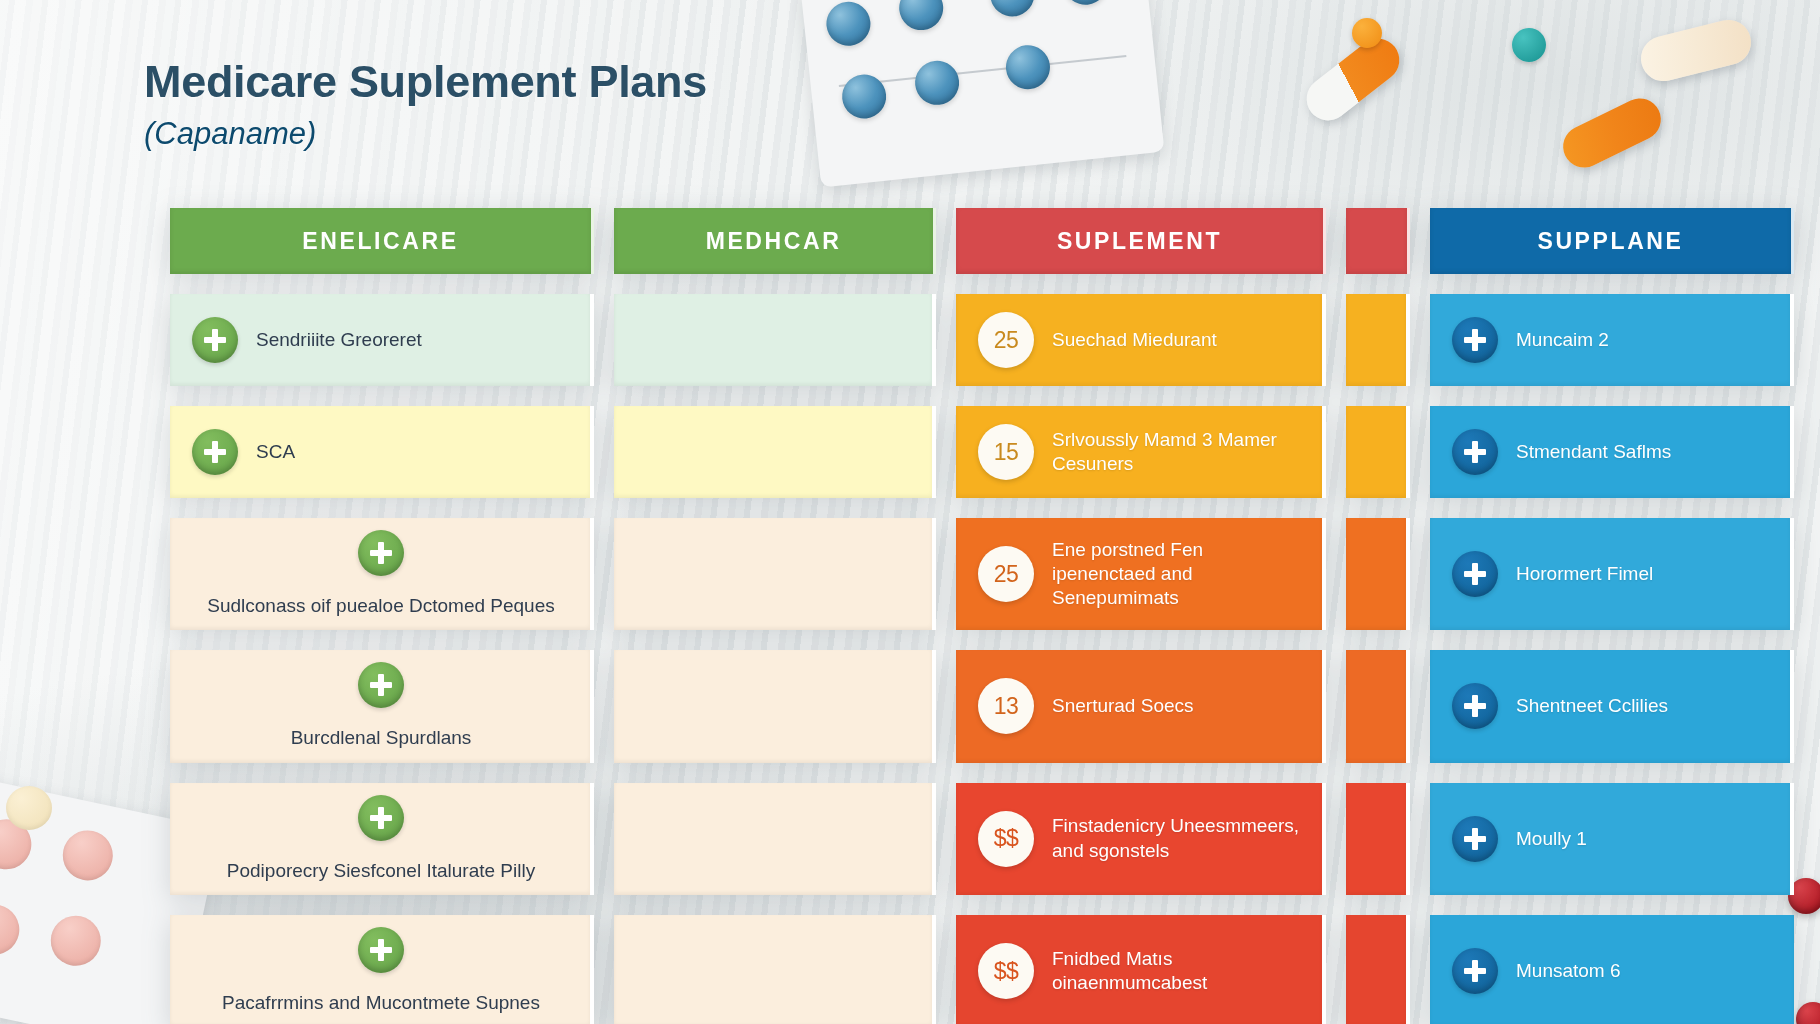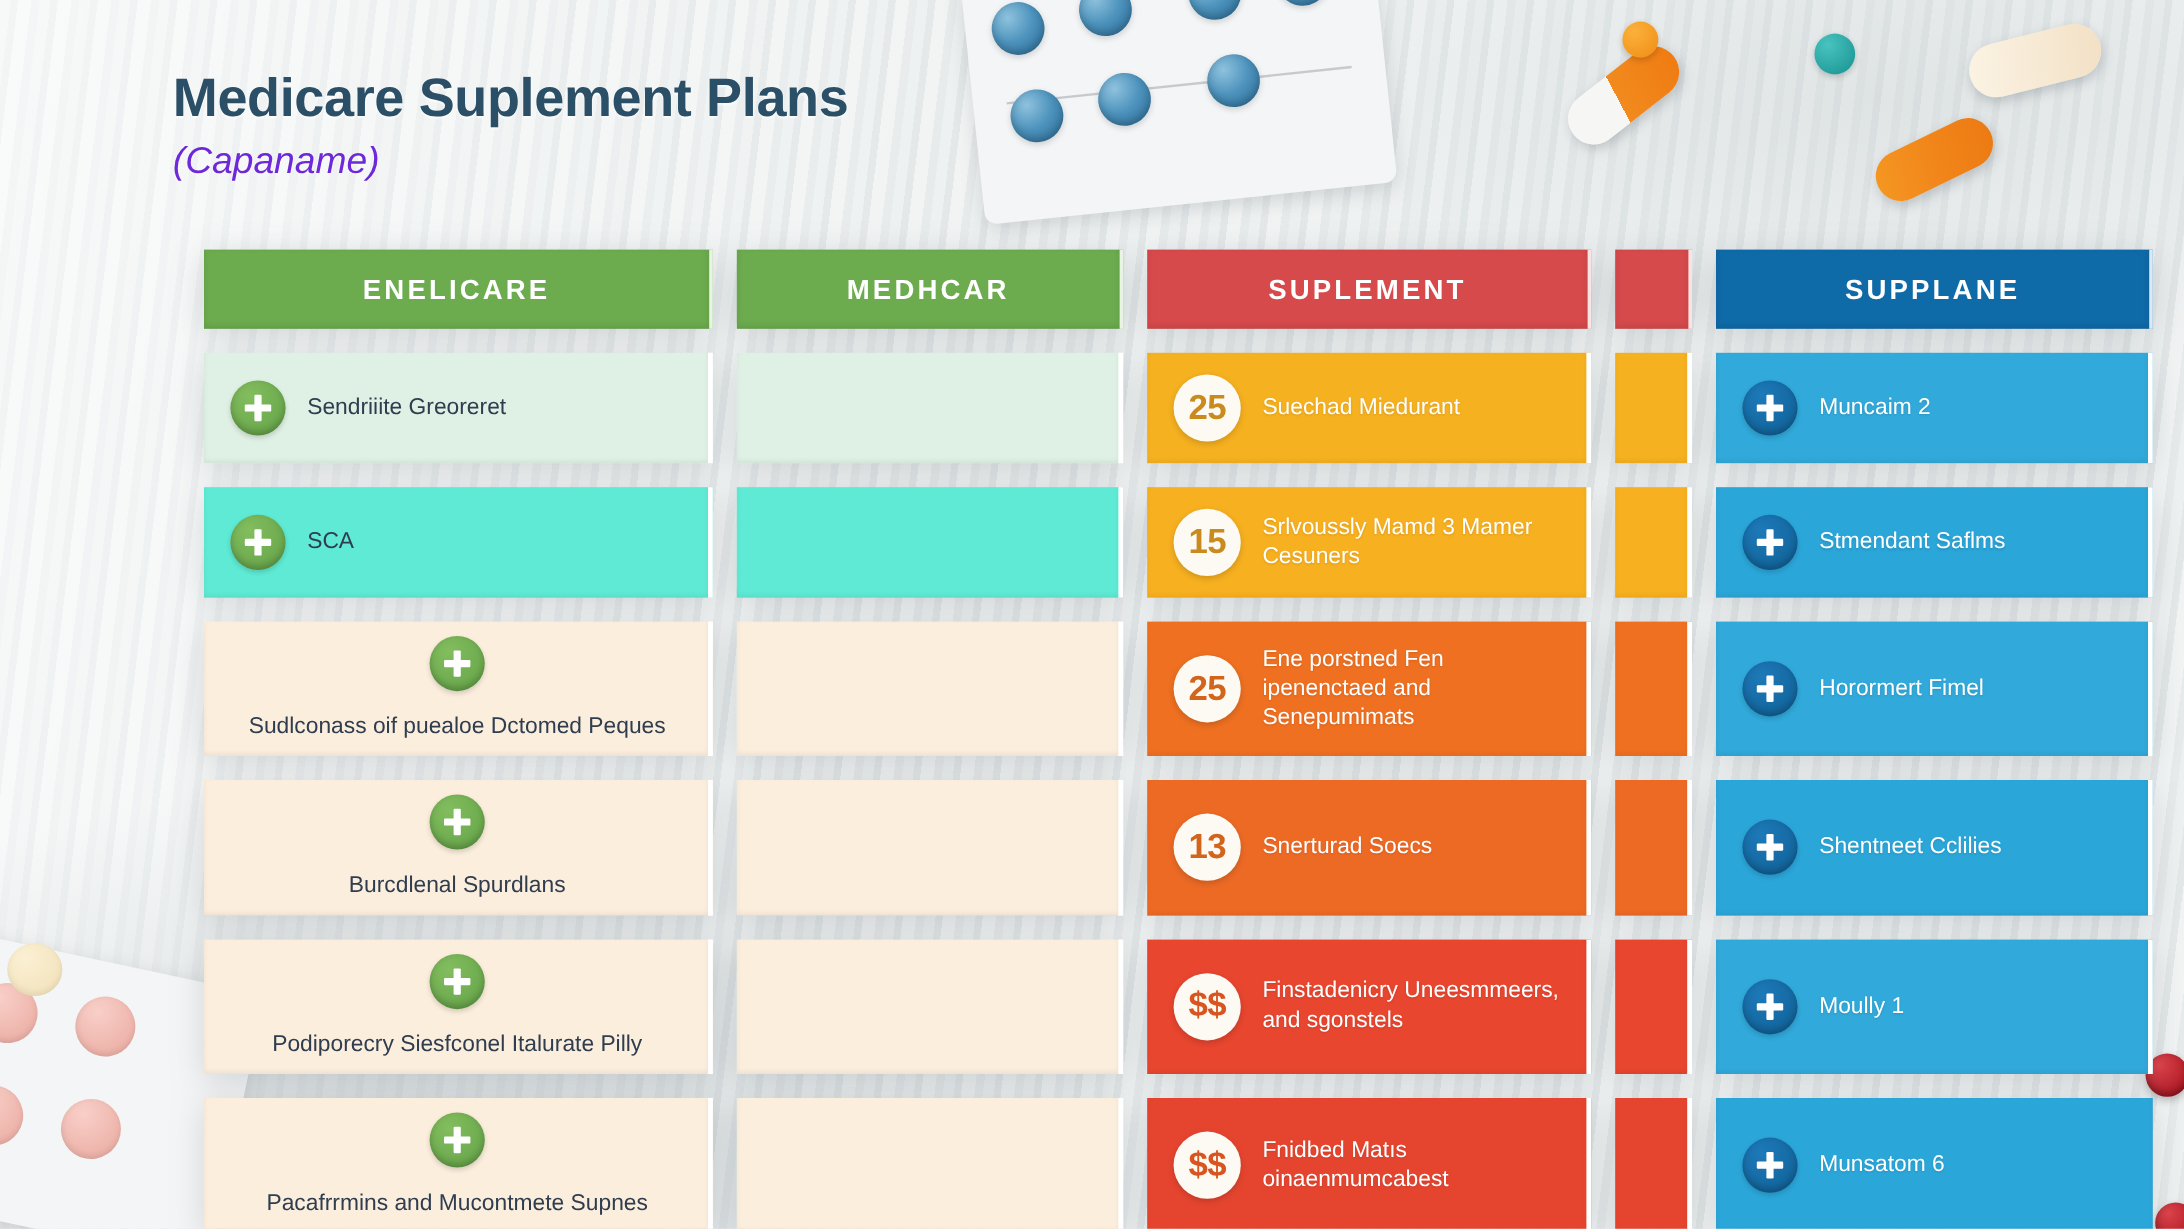--- a/index.html
+++ b/index.html
@@ -98,21 +98,21 @@
     color: #2b4f66;
     letter-spacing: -0.3px;
     text-shadow: 0 1px 2px rgba(255,255,255,0.75);
     white-space: nowrap;
   }
   .page-subtitle {
     margin-top: 8px;
     font-size: 31px;
     font-style: italic;
     font-weight: 400;
-    color: #6d28d9;
+    color: #0c4a6e;
     text-shadow: 0 1px 2px rgba(255,255,255,0.7);
   }
 
   
   .table-wrap {
     position: absolute;
     left: 170px;
     top: 208px;
     width: 1544px;
     z-index: 5;
@@ -189,32 +189,32 @@
   
   .num-badge {
     flex: 0 0 auto;
     width: 56px;
     height: 56px;
     border-radius: 50%;
     background: #fdfaf3;
     display: flex;
     align-items: center;
     justify-content: center;
-    font-size: 29px;
-    font-weight: 700;
+    font-size: 23px;
+    font-weight: 400;
     letter-spacing: -0.5px;
     box-shadow: 0 2px 5px rgba(0,0,0,0.17);
   }
   .num-badge.amber { color: #c98a1e; }
   .num-badge.orange{ color: #d2641c; }
   .num-badge.redtx { color: #d9551f; }
 
   
   .t-mint   { background: #dff0e4; }
-  .t-mint2  { background: #5eead4; }
+  .t-mint2  { background: #fef9c3; }
   .t-cream  { background: #fbeedd; flex-direction: column; }
   .t-amber  { background: #f6b120; }
   .t-amber2 { background: #f7b01f; }
   .t-orange { background: #ef7021; }
   .t-orange2{ background: #ed6a25; }
   .t-red    { background: #e8462f; }
   .t-red2   { background: #e5452f; }
   .t-skyA   { background: #31a9da; }
   .t-skyB   { background: #2ba6d9; }
 </style>

